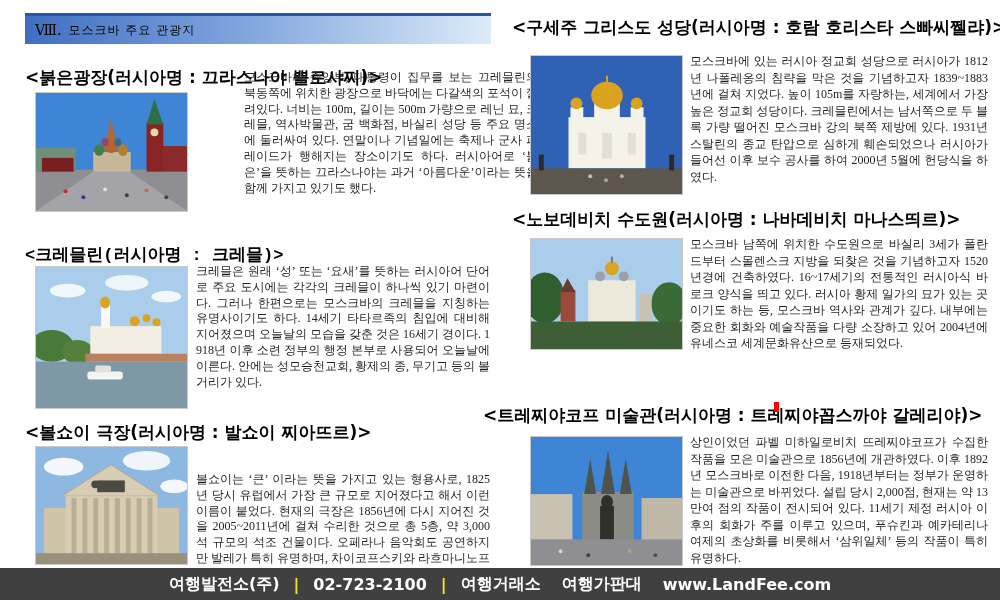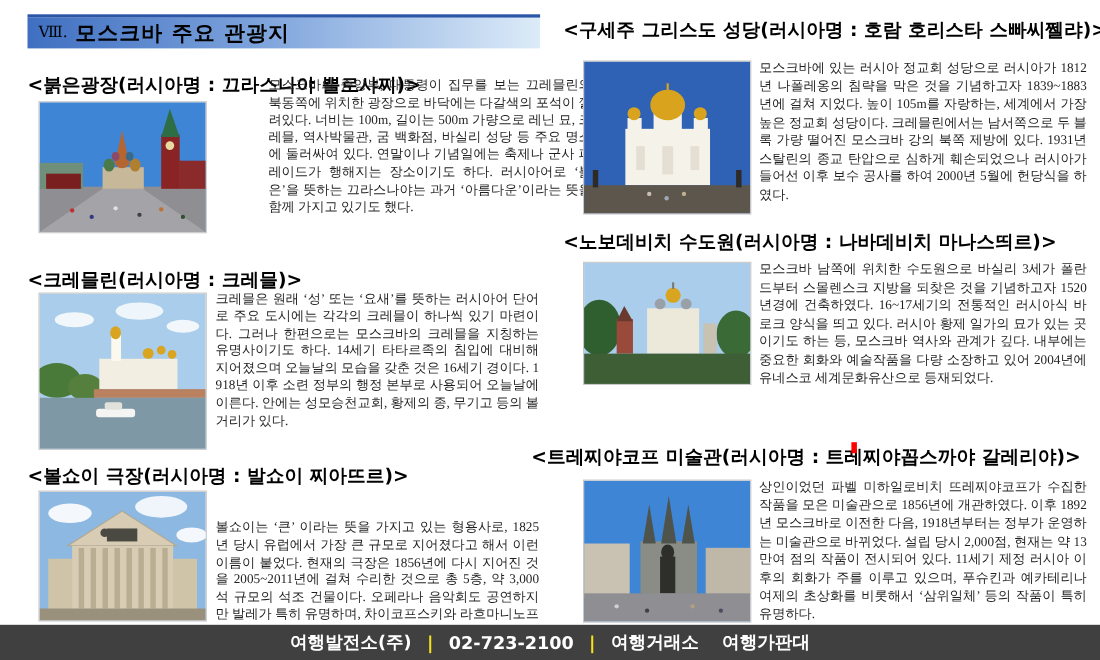--- a/index.html
+++ b/index.html
@@ -10,21 +10,21 @@
   }
   .abs{position:absolute;}
   
   .header-bar{
     left:25px;top:13px;width:466px;height:31px;
     background:linear-gradient(to right,#3f6fc1 0%,#7da3dc 45%,#dcebf8 100%);
     border-top:3px solid #2b56a7;box-sizing:border-box;
     display:flex;align-items:center;padding-left:10px;
   }
   .header-numeral{font-size:14px;color:#000;margin-right:7px;font-family:"DejaVu Serif","Liberation Serif",serif;}
-  .header-title{font-size:19px;font-weight:bold;color:#000;letter-spacing:1px;}
+  .header-title{font-size:12px;font-weight:normal;color:#000;letter-spacing:1px;}
   
   .section-title{
     font-size:17px;font-weight:bold;color:#000;white-space:nowrap;
   }
   
   .body-text{
     font-size:12px;color:#1f1f1f;text-align:justify;word-break:break-all;
     font-family:Liberation Serif, serif;
   }
   .lh-left{line-height:15.8px;}
@@ -76,21 +76,21 @@
       <circle cx="30" cy="100" r="2" fill="#c03030"></circle>
         <circle cx="48" cy="106" r="2" fill="#303a80"></circle>
       <circle cx="70" cy="98" r="2" fill="#e0e0e0"></circle>
         <circle cx="92" cy="104" r="2" fill="#404040"></circle>
       <circle cx="112" cy="99" r="2" fill="#c07030"></circle>
         <circle cx="132" cy="106" r="2" fill="#305030"></circle>
     </svg>
   </div>
   <div class="abs body-text lh-left" style="left:196px;top:70px;width:294px;margin-left:48px;">모스크바의 중앙부, 대통령이 집무를 보는 끄레믈린의 북동쪽에 위치한 광장으로 바닥에는 다갈색의 포석이 깔려있다. 너비는 100m, 길이는 500m 가량으로 레닌 묘, 크레믈, 역사박물관, 굼 백화점, 바실리 성당 등 주요 명소에 둘러싸여 있다. 연말이나 기념일에는 축제나 군사 퍼레이드가 행해지는 장소이기도 하다. 러시아어로 ‘붉은’을 뜻하는 끄라스나야는 과거 ‘아름다운’이라는 뜻을 함께 가지고 있기도 했다.</div>
 
-  <div class="abs section-title" style="left:25px;top:243px;">&lt;크레믈린(러시아명 : 크레믈)&gt;</div>
+  <div class="abs section-title" style="left:25px;top:243px;font-family:Liberation Mono, monospace;">&lt;크레믈린(러시아명 : 크레믈)&gt;</div>
   <div class="abs photo" style="left:35px;top:266px;width:153px;height:143px;">
     <svg viewBox="0 0 153 143" preserveAspectRatio="none">
       <rect width="153" height="143" fill="#a9cdea"></rect>
       <ellipse cx="32" cy="24" rx="18" ry="7" fill="#f2f7fc"></ellipse>
       <ellipse cx="92" cy="16" rx="22" ry="8" fill="#eef5fb"></ellipse>
       <ellipse cx="132" cy="30" rx="15" ry="6" fill="#f2f7fc"></ellipse>
       <ellipse cx="16" cy="80" rx="22" ry="16" fill="#4a7a3a"></ellipse>
       <ellipse cx="42" cy="86" rx="16" ry="12" fill="#557f3c"></ellipse>
       <rect x="55" y="60" width="72" height="28" fill="#f2eee2"></rect>
       <rect x="66" y="38" width="9" height="24" fill="#fbf8ee"></rect>
@@ -197,15 +197,16 @@
   </div>
   <div class="abs body-text lh-right" style="left:690px;top:434px;width:298px;">상인이었던 파벨 미하일로비치 뜨레찌야코프가 수집한 작품을 모은 미술관으로 1856년에 개관하였다. 이후 1892년 모스크바로 이전한 다음, 1918년부터는 정부가 운영하는 미술관으로 바뀌었다. 설립 당시 2,000점, 현재는 약 13만여 점의 작품이 전시되어 있다. 11세기 제정 러시아 이후의 회화가 주를 이루고 있으며, 푸슈킨과 예카테리나 여제의 초상화를 비롯해서 ‘삼위일체’ 등의 작품이 특히 유명하다.</div>
 
   <div class="abs footer-bar">
     <span>여행발전소(주)</span>
     <span class="footer-sep">|</span>
     <span>02-723-2100</span>
     <span class="footer-sep">|</span>
     <span>여행거래소</span>
     <span class="footer-url">여행가판대</span>
+    <span class="footer-url">www.LandFee.com</span>
   </div>
 
 </div>
 
 </body></html>

